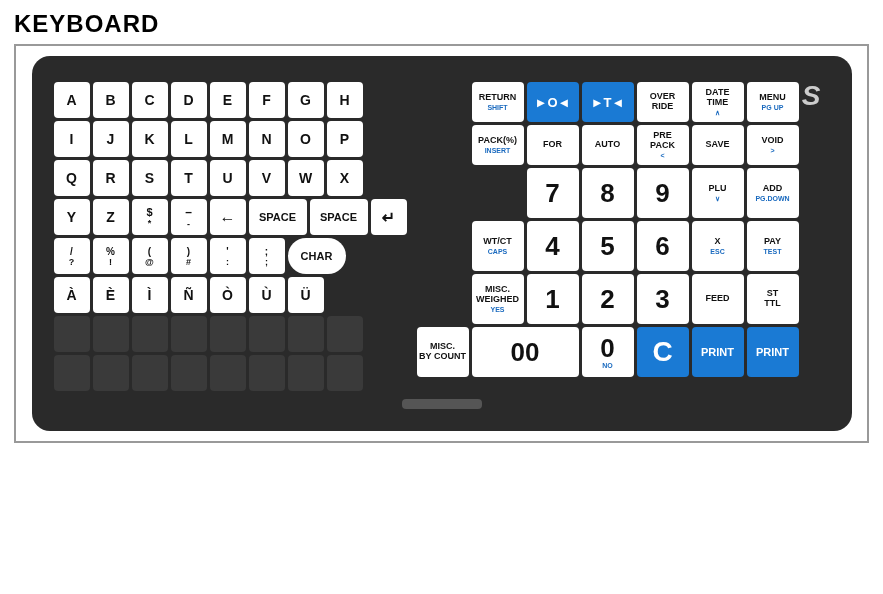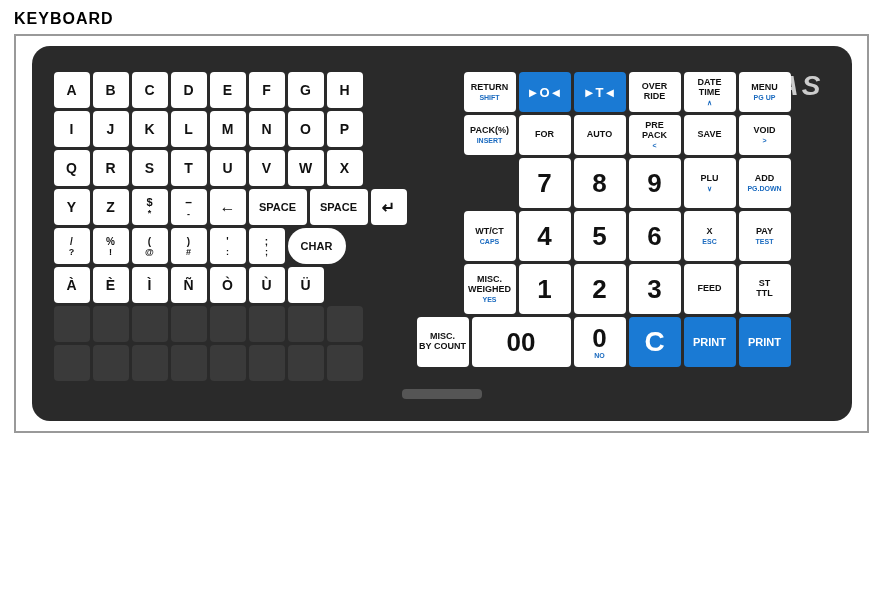--- a/index.html
+++ b/index.html
@@ -5,21 +5,21 @@
     * { box-sizing: border-box; margin: 0; padding: 0; }
     body {
       background: #fff;
       font-family: Arial, sans-serif;
       width: 883px;
       height: 594px;
       overflow: hidden;
     }
 
     .page-title {
-      font-size: 16px;
+      font-size: 24px;
       font-weight: 900;
       padding: 10px 14px 6px;
       letter-spacing: 1px;
     }
 
     .outer-border {
       border: 2px solid #999;
       margin: 0 14px;
       padding: 10px;
     }
@@ -406,21 +406,21 @@
           </div>
           <div class="fkey fkey-num">
             <span class="fkey-label">ST<br>TTL</span>
           </div>
         </div>
 
         <div class="right-row">
           <div class="fkey fkey-num" style="width:52px;">
             <span class="fkey-label">MISC.<br>BY COUNT</span>
           </div>
-          <div class="fkey fkey-num" style="width:99px;">
+          <div class="fkey fkey-num" style="width:107px;">
             <span class="fkey-num-text">00</span>
           </div>
           <div class="fkey fkey-num" style="width:52px;">
             <span class="fkey-num-text">0</span>
             <span class="fkey-sublabel" style="color:#1a6abf;">NO</span>
           </div>
           <div class="fkey fkey-num fkey-blue" style="width:52px;">
             <span class="fkey-num-text" style="color:#fff; font-size:28px;">C</span>
           </div>
           <div class="fkey fkey-num fkey-blue" style="width:52px;">

